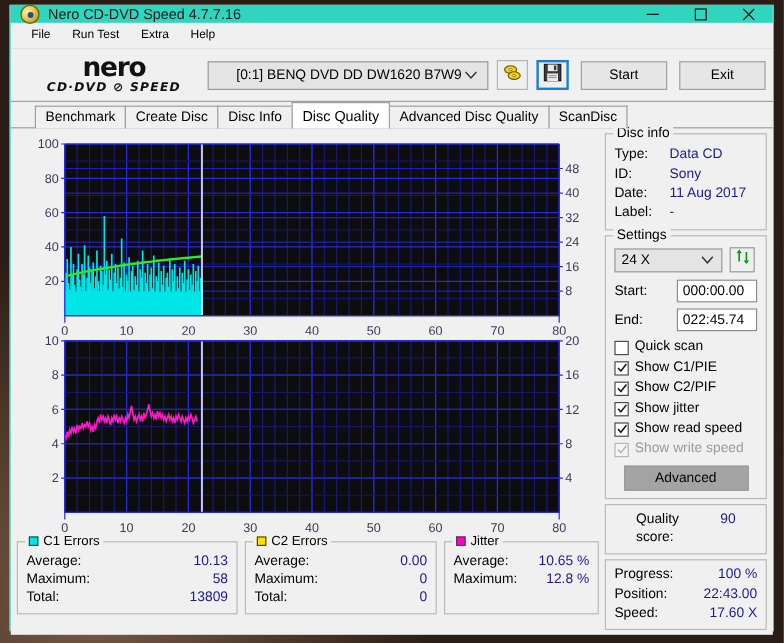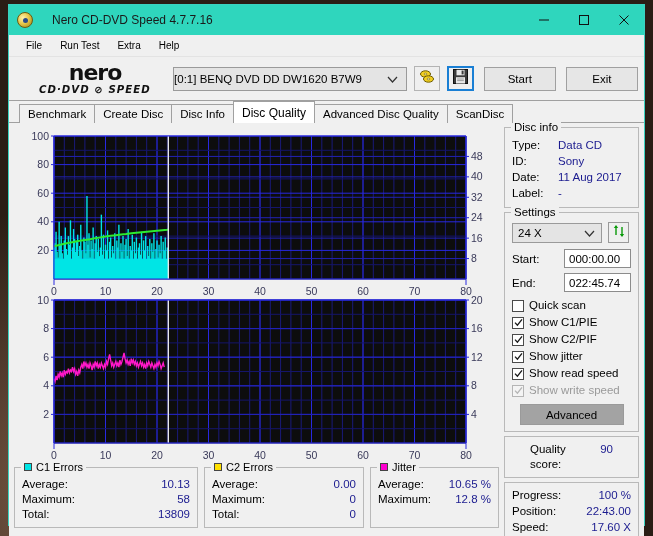--- a/index.html
+++ b/index.html
@@ -25,27 +25,26 @@
     position: absolute;
     left: 8px; top: 4px;
     width: 637px; height: 522px;
     background: #f0f0f0;
     border: 1px solid #3ad2c0;
     display: flex;
     flex-direction: column;
   }
   
   .titlebar {
-    height: 30px;
+    height: 14px;
     background: #2fd6bd;
     display: flex;
     align-items: center;
     flex: 0 0 auto;
     position: relative;
-    gap: 12px;
   }
   .app-icon {
     width: 16px; height: 16px;
     margin-left: 8px; margin-right: 7px;
     border-radius: 50%;
     background: radial-gradient(circle at 35% 35%, #fff3b0 0%, #e8c84a 45%, #9a7c12 100%);
     border: 1px solid #6d5a10;
     position: relative;
   }
   .app-icon::after {
@@ -109,21 +108,21 @@
     margin-top: 1px;
     font-style: italic;
     transform: scaleX(1.02);
   }
   .drive-select {
     width: 240px; height: 24px;
     background: #e4e4e4;
     border: 1px solid #9a9a9a;
     display: flex; align-items: center;
     font-size: 11.5px; color: #000;
-    padding-left: 0;
+    padding-left: 23px;
     position: relative;
     margin-left: 4px;
   }
   .drive-select .chev {
     position: absolute; right: 8px; top: 50%;
     transform: translateY(-50%);
   }
   .tb-icon-btn {
     width: 27px; height: 25px;
     margin-left: 7px;
@@ -140,21 +139,21 @@
     background: #e6e6e6;
     border: 1px solid #a0a0a0;
     font-size: 11.5px; color: #000;
     display: flex; align-items: center; justify-content: center;
   }
   
   .tabstrip {
     height: 22px;
     background: #f0f0f0;
     display: flex; align-items: flex-end;
-    padding-left: 10px;
+    padding-left: 20px;
     flex: 0 0 auto;
     position: relative;
   }
   .tabstrip::after {
     content: ""; position: absolute; left: 0; right: 0; bottom: 0;
     height: 1px; background: #a0a0a0;
   }
   .tab {
     height: 19px;
     padding: 0 8px;

